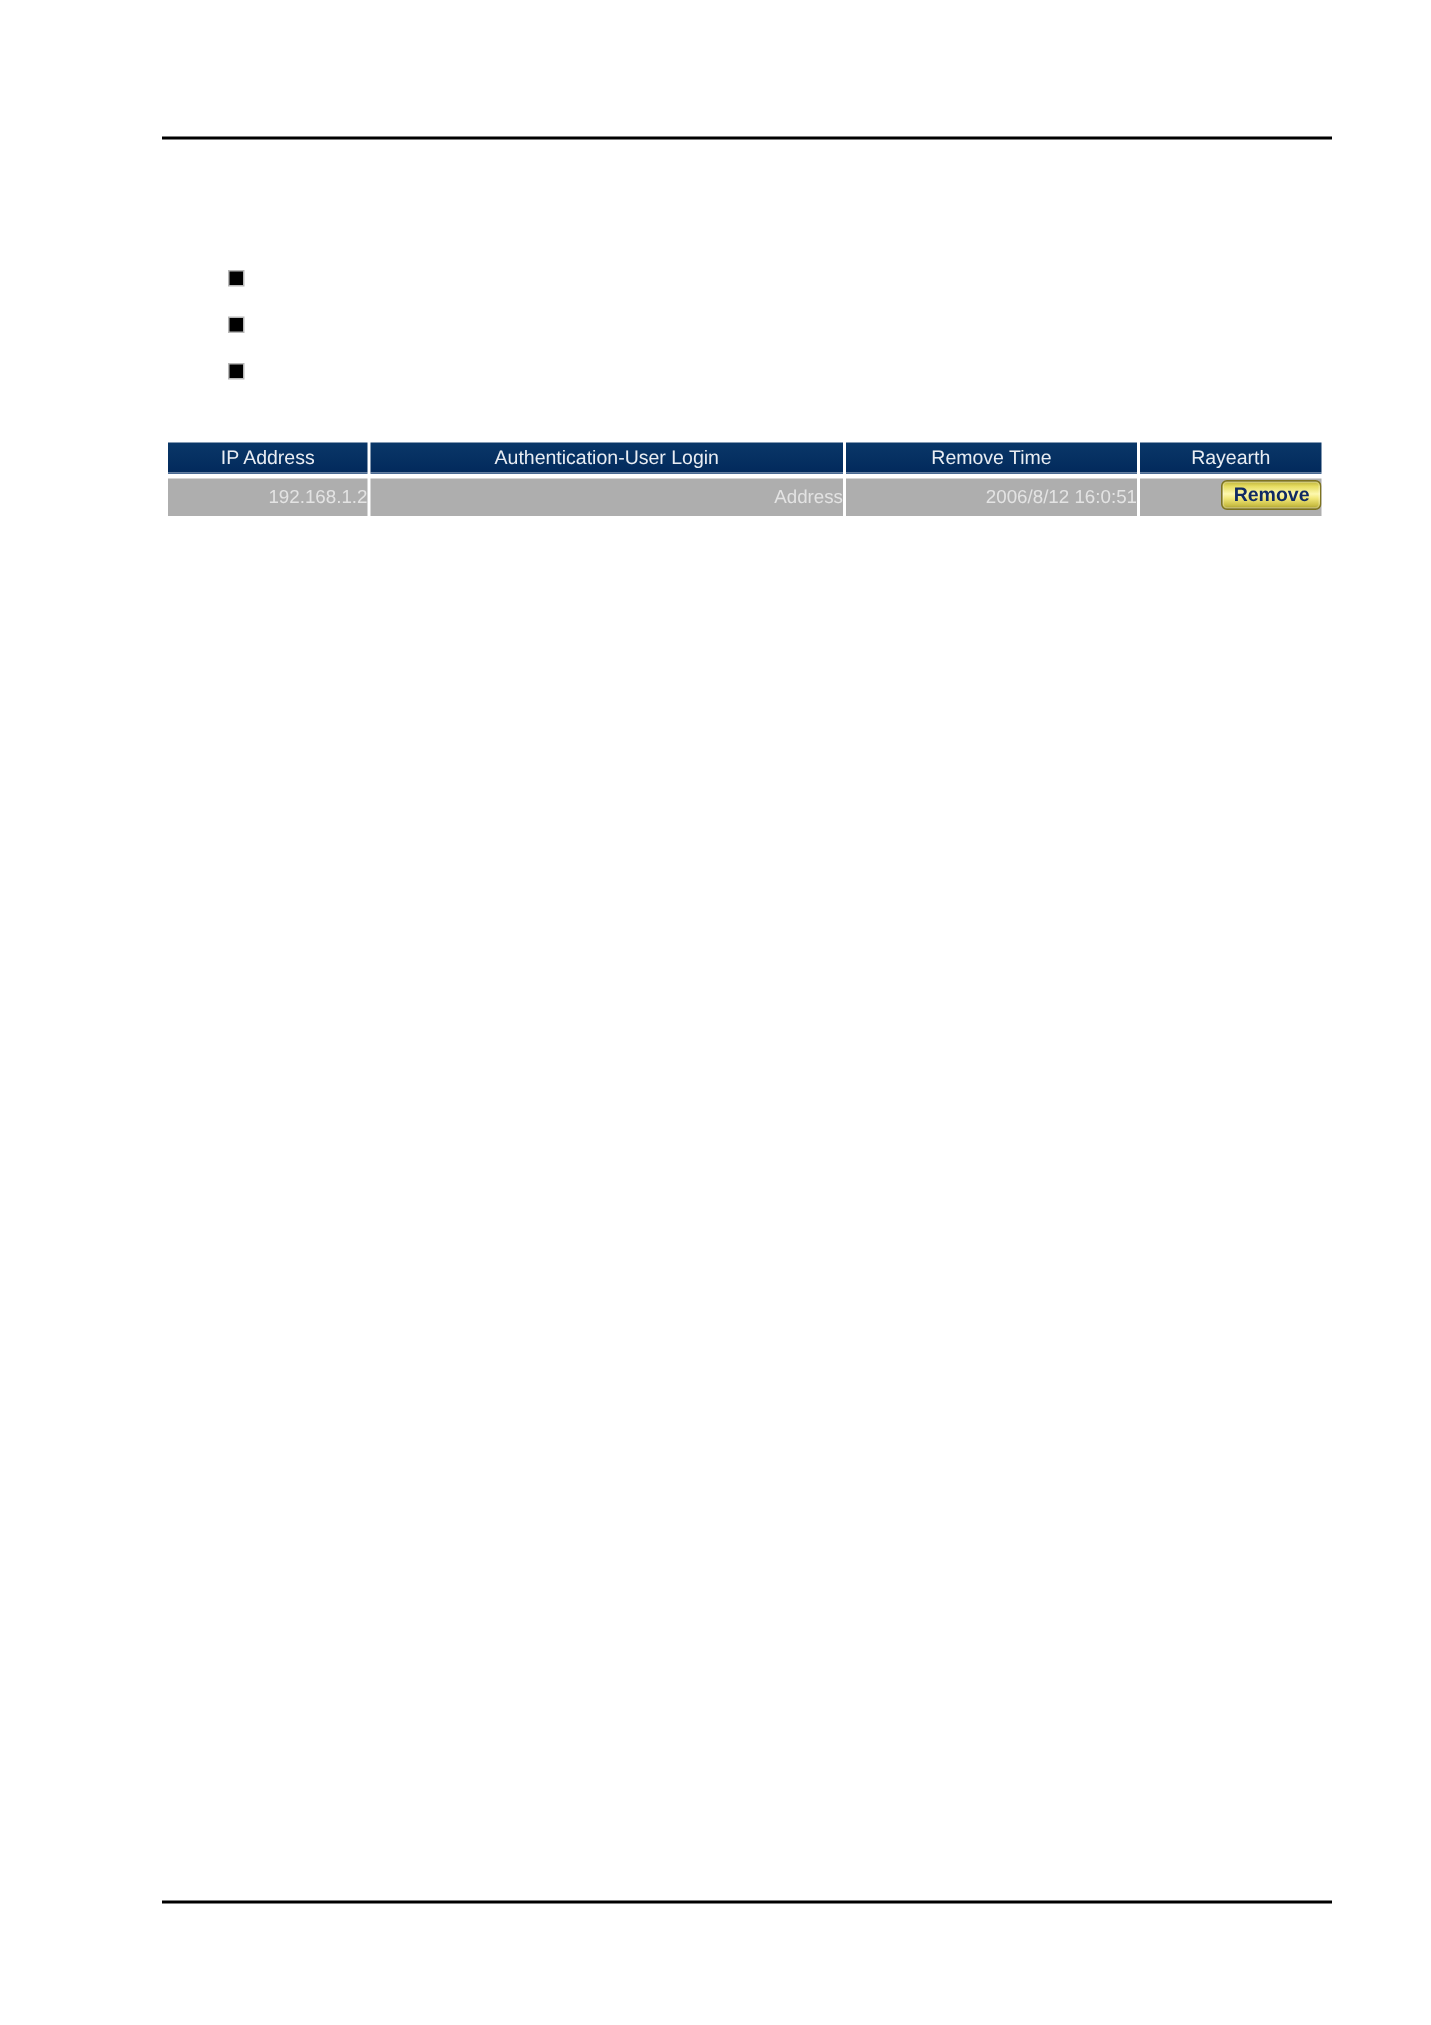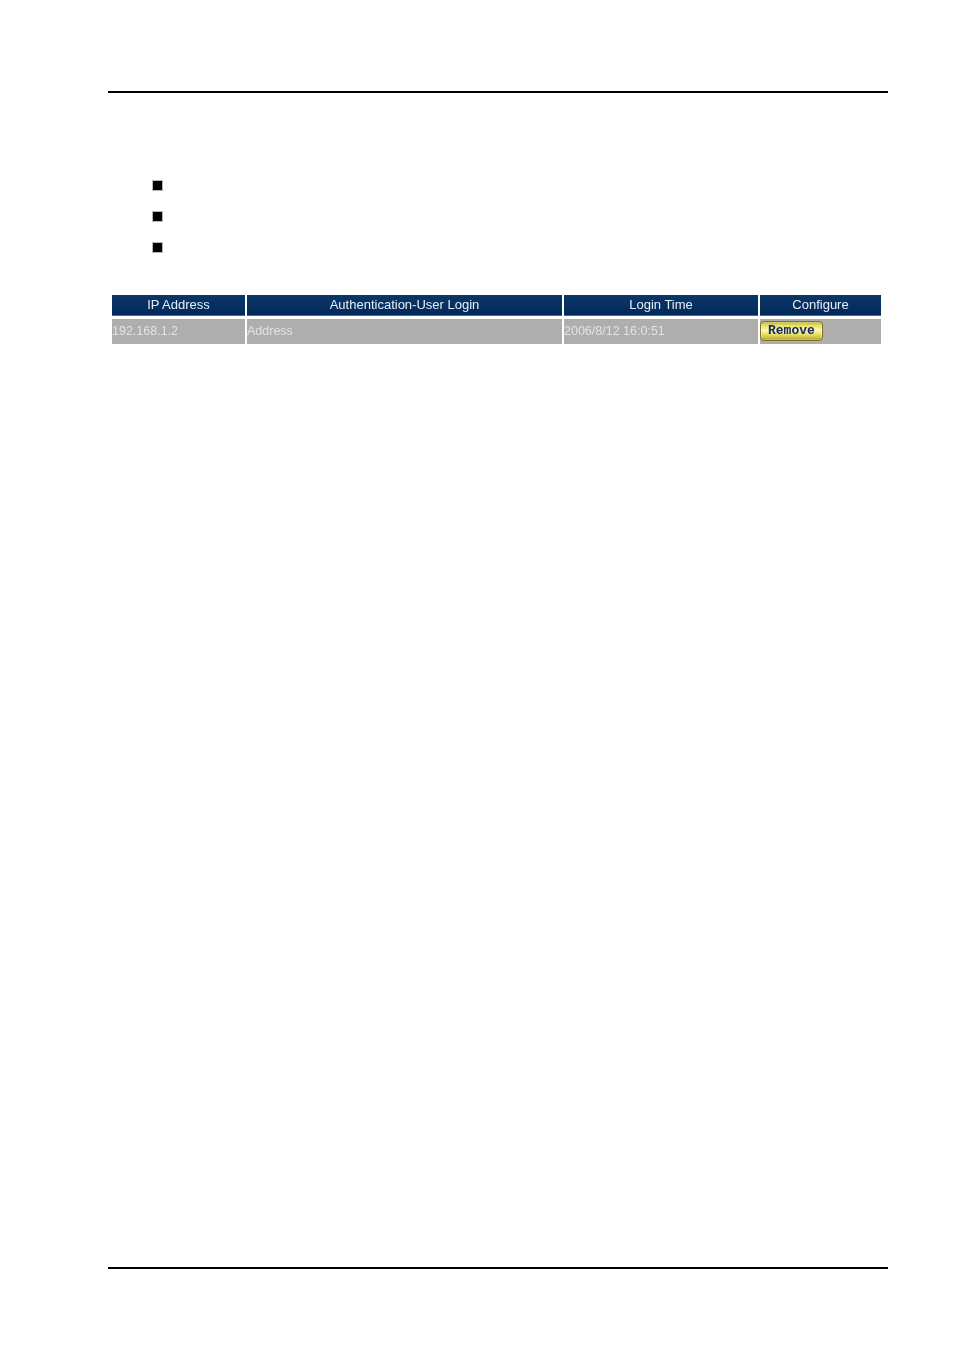--- a/index.html
+++ b/index.html
@@ -91,39 +91,39 @@
     border-bottom: 1px solid #4a6a93;
     white-space: nowrap;
     overflow: hidden;
   }
   .session-table tbody td {
     background: #aeaeae;
     color: #e3e3e3;
     font-size: 12.5px;
     height: 25px;
     line-height: 25px;
-    text-align: left;
+    text-align: right;
     white-space: nowrap;
     overflow: hidden;
   }
 
   
   .col-ip       { width: 133px; }
   .col-user     { width: 315px; }
   .col-time     { width: 194px; }
   .col-config   { width: 121px; }
 
   
   .cell-config { position: relative; }
   .remove-button {
     display: inline-block;
     position: relative;
     top: -1px;
     padding: 1px 7px 2px 7px;
-    font-family: Liberation Mono, monospace;
+    font-family: Liberation Sans, sans-serif;
     font-size: 13px;
     font-weight: bold;
     line-height: 15px;
     color: #102a63;
     background: #e8e05a;
     background: linear-gradient(to bottom,
                 #bdb23a 0%,
                 #e6dd62 18%,
                 #fdf8ae 46%,
                 #f2e87a 62%,
@@ -162,22 +162,22 @@
     <colgroup>
       <col class="col-ip">
       <col class="col-user">
       <col class="col-time">
       <col class="col-config">
     </colgroup>
     <thead>
       <tr>
         <th>IP Address</th>
         <th>Authentication-User Login</th>
-        <th>Login Time</th>
-        <th>Configure</th>
+        <th>Remove Time</th>
+        <th>Rayearth</th>
       </tr>
     </thead>
     <tbody>
       <tr>
         <td>192.168.1.2</td>
         <td>Address</td>
         <td>2006/8/12 16:0:51</td>
         <td class="cell-config">
           <span class="remove-button">Remove</span>
         </td>

